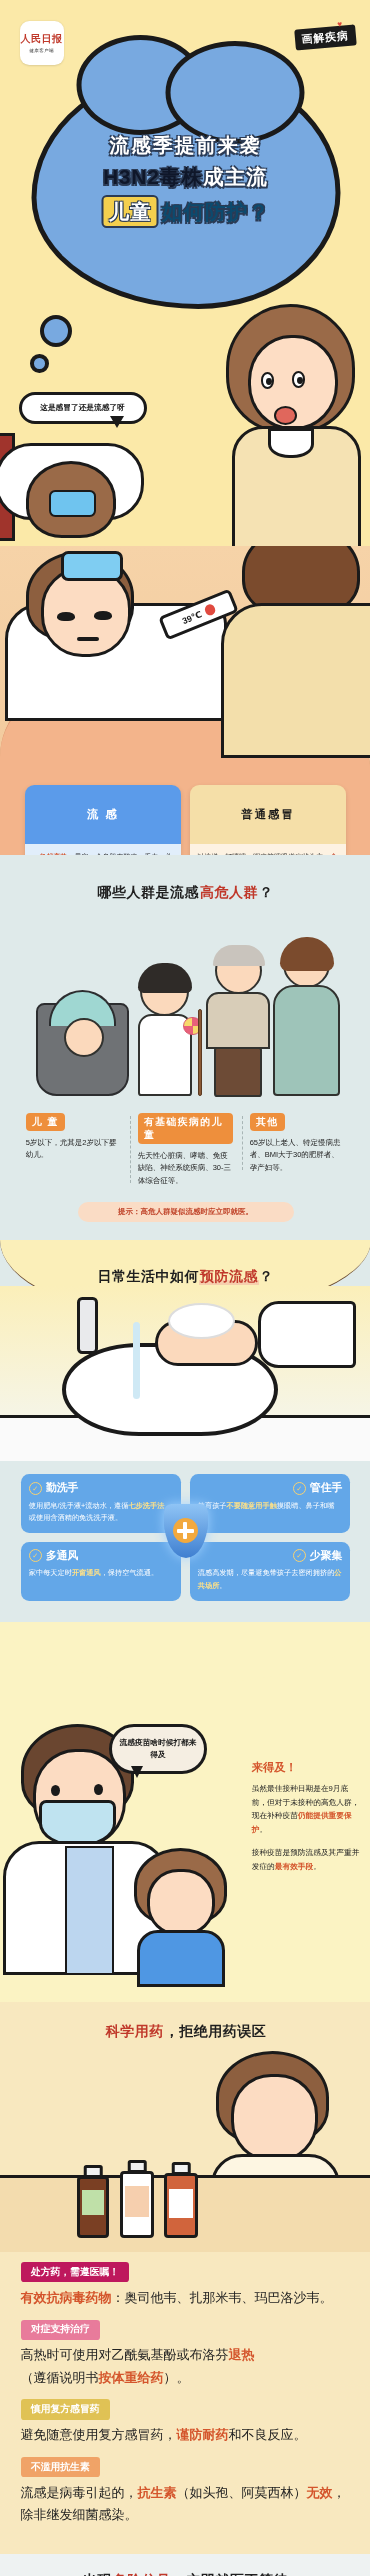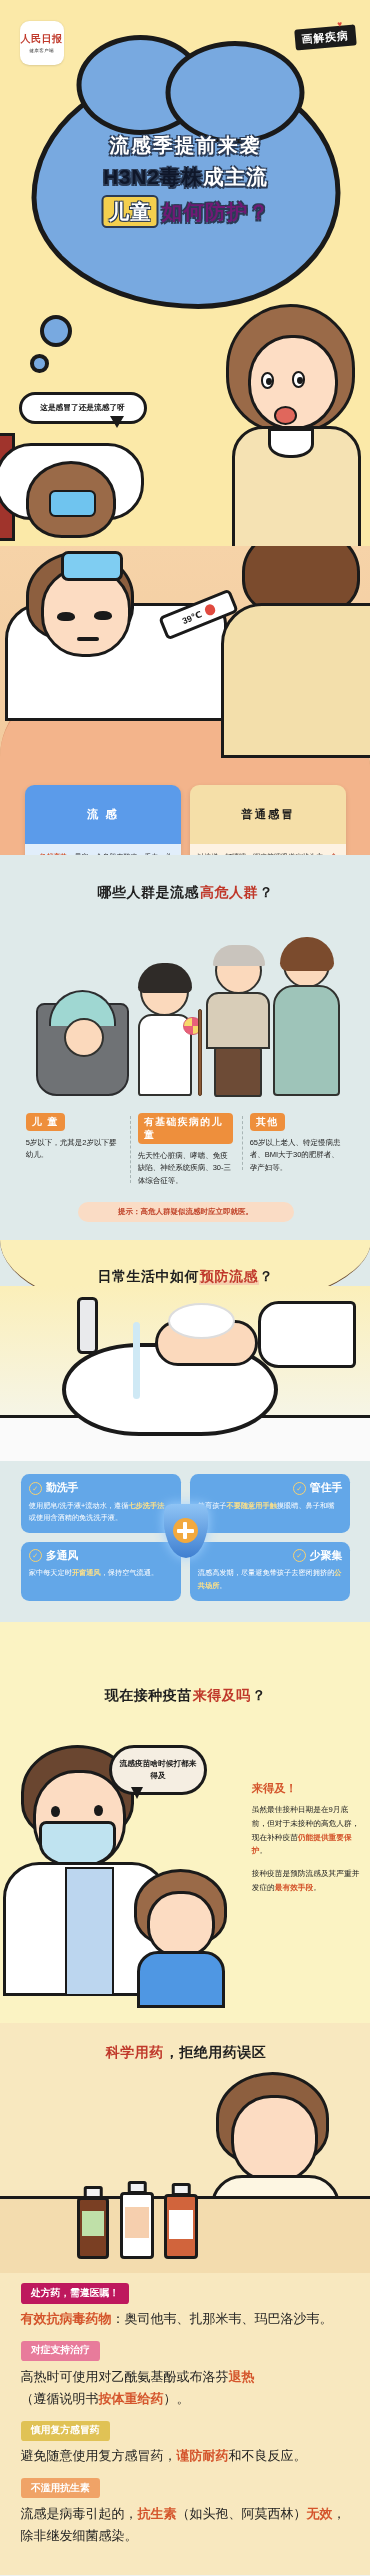--- a/index.html
+++ b/index.html
@@ -284,21 +284,21 @@
     </div>
 
     <div class="cloud">
       <div class="cloud-inner">
         <div class="t-line1">流感季提前来袭</div>
         <div class="t-line2">
           <span class="y">H3N2毒株</span><span class="w">成主流</span>
         </div>
         <div class="t-line3">
           <span class="kw-box">儿童</span>
-          <span class="w" style="color:#701a75;text-shadow:-1.5px -1.5px 0 #2b3b55,1.5px -1.5px 0 #2b3b55,-1.5px 1.5px 0 #2b3b55,1.5px 1.5px 0 #2b3b55;">如何防护？</span>
+          <span class="w" style="color:#0c4a6e;text-shadow:-1.5px -1.5px 0 #2b3b55,1.5px -1.5px 0 #2b3b55,-1.5px 1.5px 0 #2b3b55,1.5px 1.5px 0 #2b3b55;">如何防护？</span>
         </div>
       </div>
     </div>
     <div class="bub-s1"></div>
     <div class="bub-s2"></div>
 
     <div class="speech">这是感冒了还是流感了呀</div>
 
     <div class="mom">
       <div class="mom-hair"></div>
@@ -447,23 +447,20 @@
         <p>流感高发期，尽量避免带孩子去密闭拥挤的<span class="yh">公共场所</span>。</p>
       </div>
       <div class="shield">
           <div class="circ"></div>
         </div>
     </div>
   </section>
 
   <section class="sec-vac">
     <div class="wave-yellow2"></div>
-    <div class="vac-head sec-title">
-      <span>现在接种疫苗</span><span class="red"><span>来得及吗</span></span><span>？</span>
-    </div>
 
     <div class="vac-body">
       <div class="doctor">
         <div class="doc-hair"></div>
           <div class="doc-face"></div>
         <div class="doc-e1"></div>
           <div class="doc-e2"></div>
         <div class="doc-mask"></div>
         <div class="doc-coat"></div>
           <div class="doc-inner"></div>

